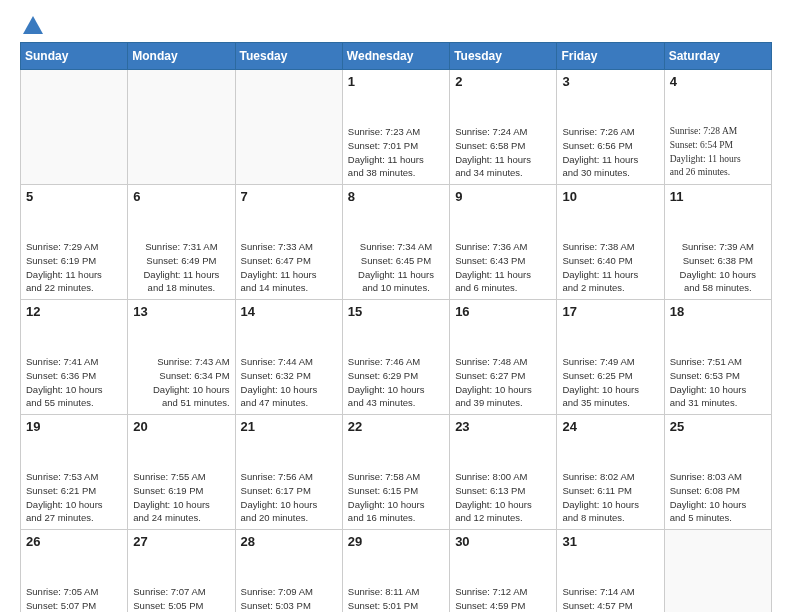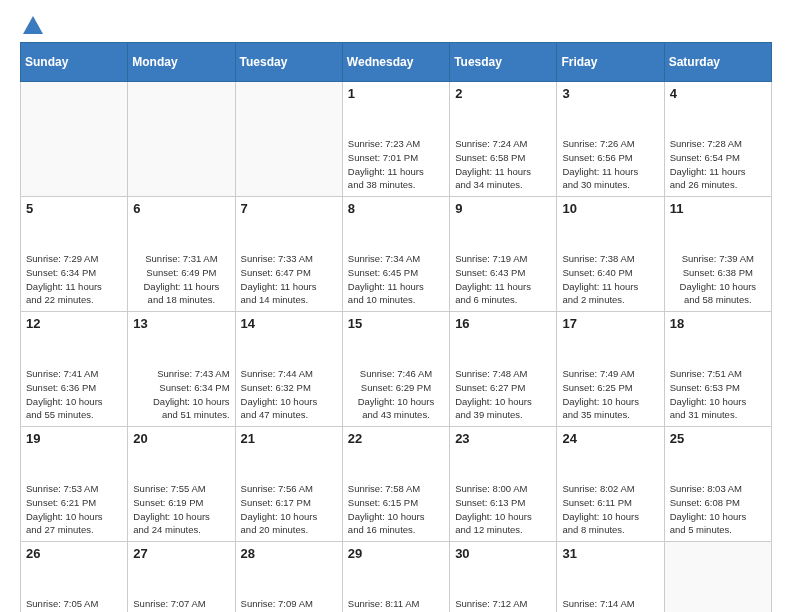--- a/index.html
+++ b/index.html
@@ -46,21 +46,21 @@
       border: 1px solid #ccc;
       border-collapse: collapse;
       width: 100%;
       table-layout: fixed;
     }
     .calendar th {
       background: #3a7abf;
       color: #fff;
       font-size: 12px;
       font-weight: bold;
-      padding: 12px 4px;
+      padding: 6px 4px;
       text-align: left;
       border: 1px solid #2c6aa0;
     }
     .calendar td {
       border: 1px solid #ccc;
       vertical-align: top;
       padding: 4px 5px;
       font-size: 10px;
       color: #333;
       height: 82px;
@@ -150,58 +150,58 @@
           </td>
           <td>
             <span class="day-num">3</span>
             <div class="day-info" style="white-space: pre-line;">Sunrise: 7:26 AM
 Sunset: 6:56 PM
 Daylight: 11 hours
 and 30 minutes.</div>
           </td>
           <td>
             <span class="day-num">4</span>
-            <div class="day-info" style="white-space: pre-line;">Sunrise: 7:28 AM
+            <div class="day-info" style="white-space: pre-line; font-family: Liberation Serif, serif;">Sunrise: 7:28 AM
 Sunset: 6:54 PM
 Daylight: 11 hours
 and 26 minutes.</div>
           </td>
         </tr>
         <tr>
           <td>
             <span class="day-num">5</span>
             <div class="day-info" style="white-space: pre-line;">Sunrise: 7:29 AM
-Sunset: 6:34 PM
+Sunset: 6:19 PM
 Daylight: 11 hours
 and 22 minutes.</div>
           </td>
           <td>
             <span class="day-num">6</span>
             <div class="day-info" style="white-space: pre-line; text-align: center;">Sunrise: 7:31 AM
 Sunset: 6:49 PM
 Daylight: 11 hours
 and 18 minutes.</div>
           </td>
           <td>
             <span class="day-num">7</span>
             <div class="day-info" style="white-space: pre-line;">Sunrise: 7:33 AM
 Sunset: 6:47 PM
 Daylight: 11 hours
 and 14 minutes.</div>
           </td>
           <td>
             <span class="day-num">8</span>
-            <div class="day-info" style="white-space: pre-line;">Sunrise: 7:34 AM
+            <div class="day-info" style="white-space: pre-line; text-align: center;">Sunrise: 7:34 AM
 Sunset: 6:45 PM
 Daylight: 11 hours
 and 10 minutes.</div>
           </td>
           <td>
             <span class="day-num">9</span>
-            <div class="day-info" style="white-space: pre-line;">Sunrise: 7:19 AM
+            <div class="day-info" style="white-space: pre-line;">Sunrise: 7:36 AM
 Sunset: 6:43 PM
 Daylight: 11 hours
 and 6 minutes.</div>
           </td>
           <td>
             <span class="day-num">10</span>
             <div class="day-info" style="white-space: pre-line;">Sunrise: 7:38 AM
 Sunset: 6:40 PM
 Daylight: 11 hours
 and 2 minutes.</div>
@@ -231,21 +231,21 @@
           </td>
           <td>
             <span class="day-num">14</span>
             <div class="day-info" style="white-space: pre-line;">Sunrise: 7:44 AM
 Sunset: 6:32 PM
 Daylight: 10 hours
 and 47 minutes.</div>
           </td>
           <td>
             <span class="day-num">15</span>
-            <div class="day-info" style="white-space: pre-line; text-align: center;">Sunrise: 7:46 AM
+            <div class="day-info" style="white-space: pre-line;">Sunrise: 7:46 AM
 Sunset: 6:29 PM
 Daylight: 10 hours
 and 43 minutes.</div>
           </td>
           <td>
             <span class="day-num">16</span>
             <div class="day-info" style="white-space: pre-line;">Sunrise: 7:48 AM
 Sunset: 6:27 PM
 Daylight: 10 hours
 and 39 minutes.</div>

